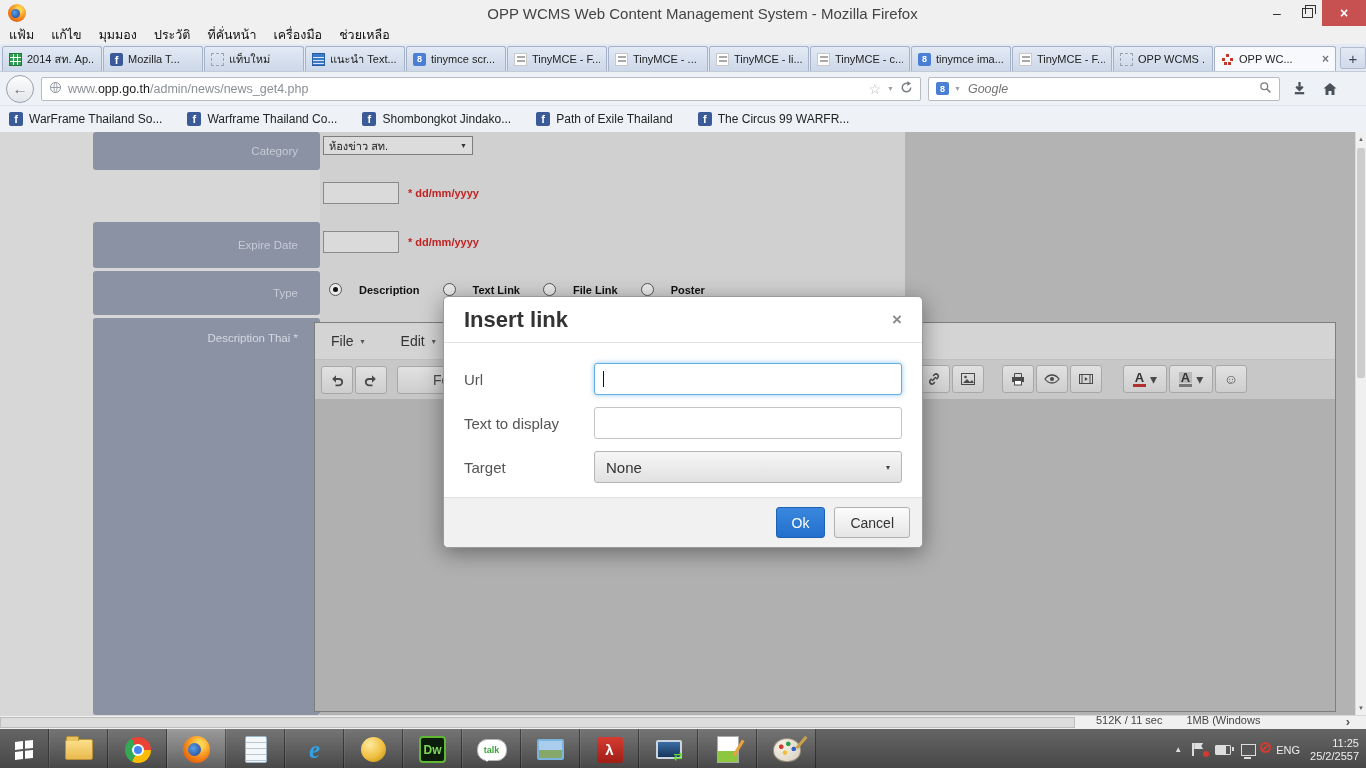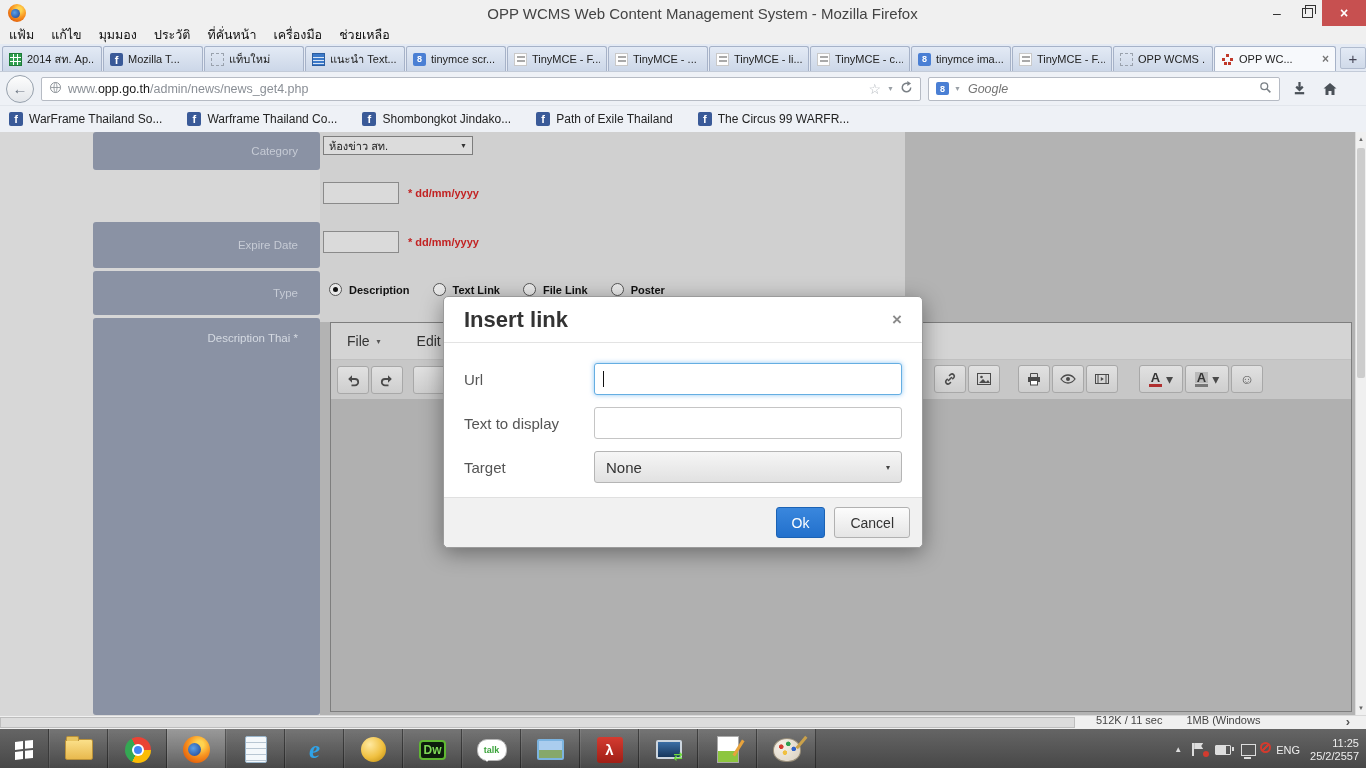--- a/index.html
+++ b/index.html
@@ -81,26 +81,26 @@
   .sb5{top:186px;height:397px;align-items:flex-start;padding-top:14px;color:#d5dae2;}
   .form-panel{position:absolute;left:320px;top:0;width:585px;height:190px;background:#d0d0d0;}
   .cat-select{position:absolute;left:3px;top:4px;width:150px;height:19px;background:#dcdcdc;border:1px solid #7d7d7d;
     display:flex;align-items:center;font-size:11px;color:#222;padding:0 5px;box-sizing:border-box;}
   .cat-select .sel-caret{margin-left:auto;font-size:7px;color:#333;}
   .txt-field{position:absolute;left:3px;width:76px;height:22px;background:#dadada;border:1px solid #8a8a8a;box-sizing:border-box;}
   .tf-date{top:50px;} .tf-exp{top:99px;}
   .hint{position:absolute;left:88px;font-size:11px;font-weight:bold;color:#c22222;}
   .h-date{top:55px;} .h-exp{top:104px;}
   .radios{position:absolute;left:9px;top:151px;display:flex;gap:23px;align-items:center;font-size:11px;font-weight:600;color:#111;}
-  .radio{display:flex;align-items:flex-end;gap:7px;}
+  .radio{display:flex;align-items:flex-end;gap:17px;}
   .rdot{width:11px;height:11px;border-radius:50%;border:1px solid #555;background:#e9e9e9;display:flex;align-items:center;justify-content:center;}
   .rdot.checked::after{content:"";width:5px;height:5px;border-radius:50%;background:#111;}
 
   
-  .editor{position:absolute;left:330px;top:190px;width:1022px;height:390px;border:1px solid #7e7e7e;background:#b0b0b0;box-sizing:border-box;}
+  .editor{position:absolute;left:314px;top:190px;width:1022px;height:390px;border:1px solid #7e7e7e;background:#b0b0b0;box-sizing:border-box;}
   .ed-menubar{height:36px;background:#d4d4d4;display:flex;align-items:center;gap:36px;padding-left:16px;font-size:14px;color:#333;border-bottom:1px solid #c0c0c0;}
   .ed-menu{display:flex;align-items:center;gap:7px;}
   .ed-menu .mini-caret{font-size:8px;color:#555;}
   .ed-toolbar{height:39px;background:#c7c7c7;display:flex;align-items:center;padding-left:6px;position:relative;border-bottom:1px solid #9e9e9e;}
   .ed-btn{min-width:32px;height:28px;box-sizing:border-box;background:linear-gradient(#e1e1e1,#cecece);border:1px solid #a8a8a8;border-radius:3px;
     display:flex;align-items:center;justify-content:center;color:#4a4a4a;font-size:14px;gap:4px;}
   .tb-group{display:flex;gap:2px;align-items:center;}
   .g-left{margin-right:10px;}
   .g-abs{position:absolute;top:5px;}
   .g-insert{left:603px;} .g-media{left:687px;} .g-color{left:808px;}
@@ -156,21 +156,21 @@
   .ico-folder::before{content:"";position:absolute;left:0;top:-4px;width:11px;height:4px;background:#e8c460;border:1px solid #b9913a;border-bottom:none;border-radius:2px 2px 0 0;}
   .ico-chrome{width:26px;height:26px;border-radius:50%;background:conic-gradient(from -30deg,#ea4335 0 33%,#fbbc05 33% 66%,#34a853 66% 100%);display:flex;align-items:center;justify-content:center;}
   .ico-chrome span{width:12px;height:12px;border-radius:50%;background:#fff;display:flex;align-items:center;justify-content:center;}
   .ico-chrome span::after{content:"";width:8px;height:8px;border-radius:50%;background:#4285f4;}
   .ico-ff2{position:relative;width:27px;height:27px;border-radius:50%;background:radial-gradient(circle at 62% 32%,#ffd34f 0 15%,#f89521 45%,#e3610c 78%,#b84a05);}
   .ico-ff2::before{content:"";position:absolute;left:5px;top:7px;width:13px;height:13px;border-radius:50%;background:radial-gradient(circle at 40% 40%,#5aa0e8,#1d3f8f);}
   .ico-notepad{width:20px;height:25px;background-color:#f4f8fb;border:1px solid #9ab6cc;border-radius:2px;
     background-image:repeating-linear-gradient(to bottom,transparent 0 5px,#b8c6d2 5px 6px);}
   .ico-ie{font-family:"Liberation Serif","DejaVu Serif",serif;font-style:italic;font-weight:bold;font-size:25px;color:#2fa3e8;line-height:25px;}
   .ico-acdsee{width:25px;height:25px;border-radius:50%;background:radial-gradient(circle at 35% 30%,#ffe9a0,#f0c040 55%,#b8860b);}
-  .ico-dw{width:27px;height:20px;box-sizing:border-box;background:#0c1c0c;border:2px solid #5fb832;border-radius:4px;color:#7ed957;font-weight:bold;font-size:12px;display:flex;align-items:center;justify-content:center;}
+  .ico-dw{width:27px;height:27px;box-sizing:border-box;background:#0c1c0c;border:2px solid #5fb832;border-radius:4px;color:#7ed957;font-weight:bold;font-size:12px;display:flex;align-items:center;justify-content:center;}
   .ico-talk{position:relative;width:28px;height:20px;background:#fff;border:1px solid #b5b5b5;border-radius:10px;font-size:9px;font-weight:bold;color:#3aa33a;display:flex;align-items:center;justify-content:center;}
   .ico-talk::after{content:"";position:absolute;left:5px;bottom:-6px;border:4px solid transparent;border-top:6px solid #fff;}
   .ico-photo{width:27px;height:21px;box-sizing:border-box;border:2px solid #7cb4e0;background:linear-gradient(#aacdee 55%,#86a86a 55%);border-radius:2px;}
   .ico-pdf{width:26px;height:26px;background:linear-gradient(#d43b30,#a01f16);border-radius:3px;color:#fff;font-weight:bold;font-size:15px;display:flex;align-items:center;justify-content:center;}
   .ico-rd{position:relative;width:26px;height:19px;box-sizing:border-box;background:linear-gradient(#3b6ea5,#16365c);border:2px solid #cdd6df;border-radius:2px;}
   .ico-rd span{position:absolute;right:-3px;bottom:-6px;color:#6fdc3c;font-size:11px;font-weight:bold;}
   .ico-notes{position:relative;width:20px;height:25px;background:linear-gradient(#fff 55%,#8dc63f 55%);border:1px solid #aaa;}
   .ico-notes::after{content:"";position:absolute;right:-2px;top:2px;width:3px;height:18px;background:#e8a33c;transform:rotate(32deg);}
   .ico-paint{position:relative;width:26px;height:22px;border:1px solid #998f7a;border-radius:50% 50% 46% 46%;
     background:radial-gradient(circle at 28% 35%,#d23b2f 2px,transparent 2.6px),

